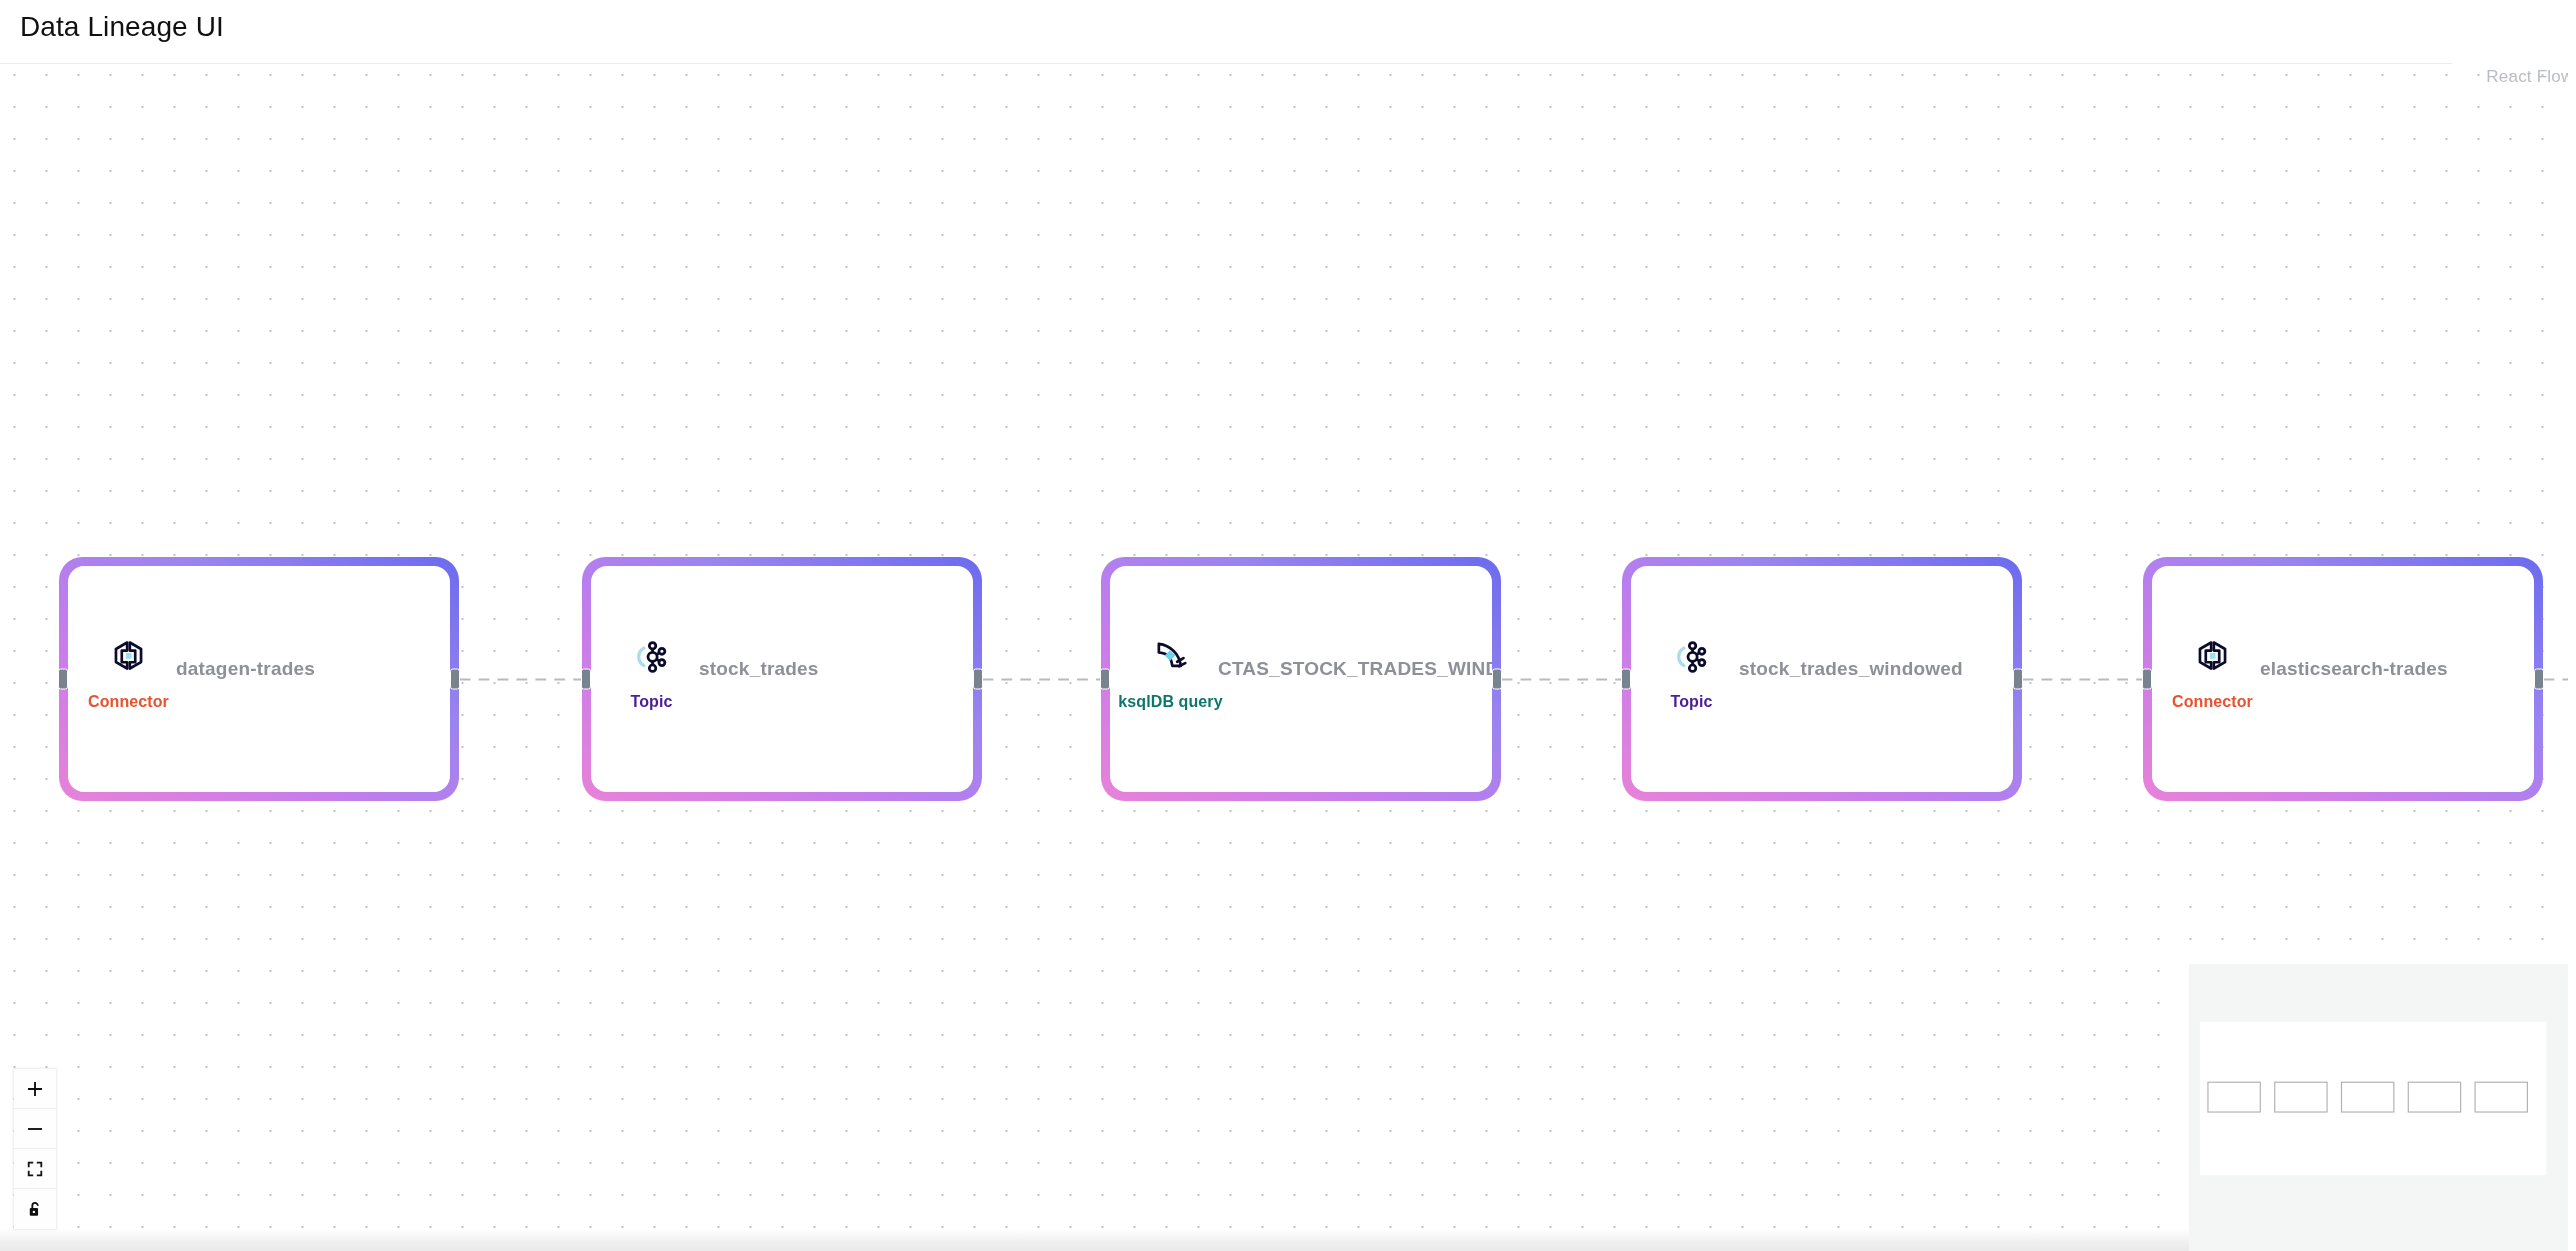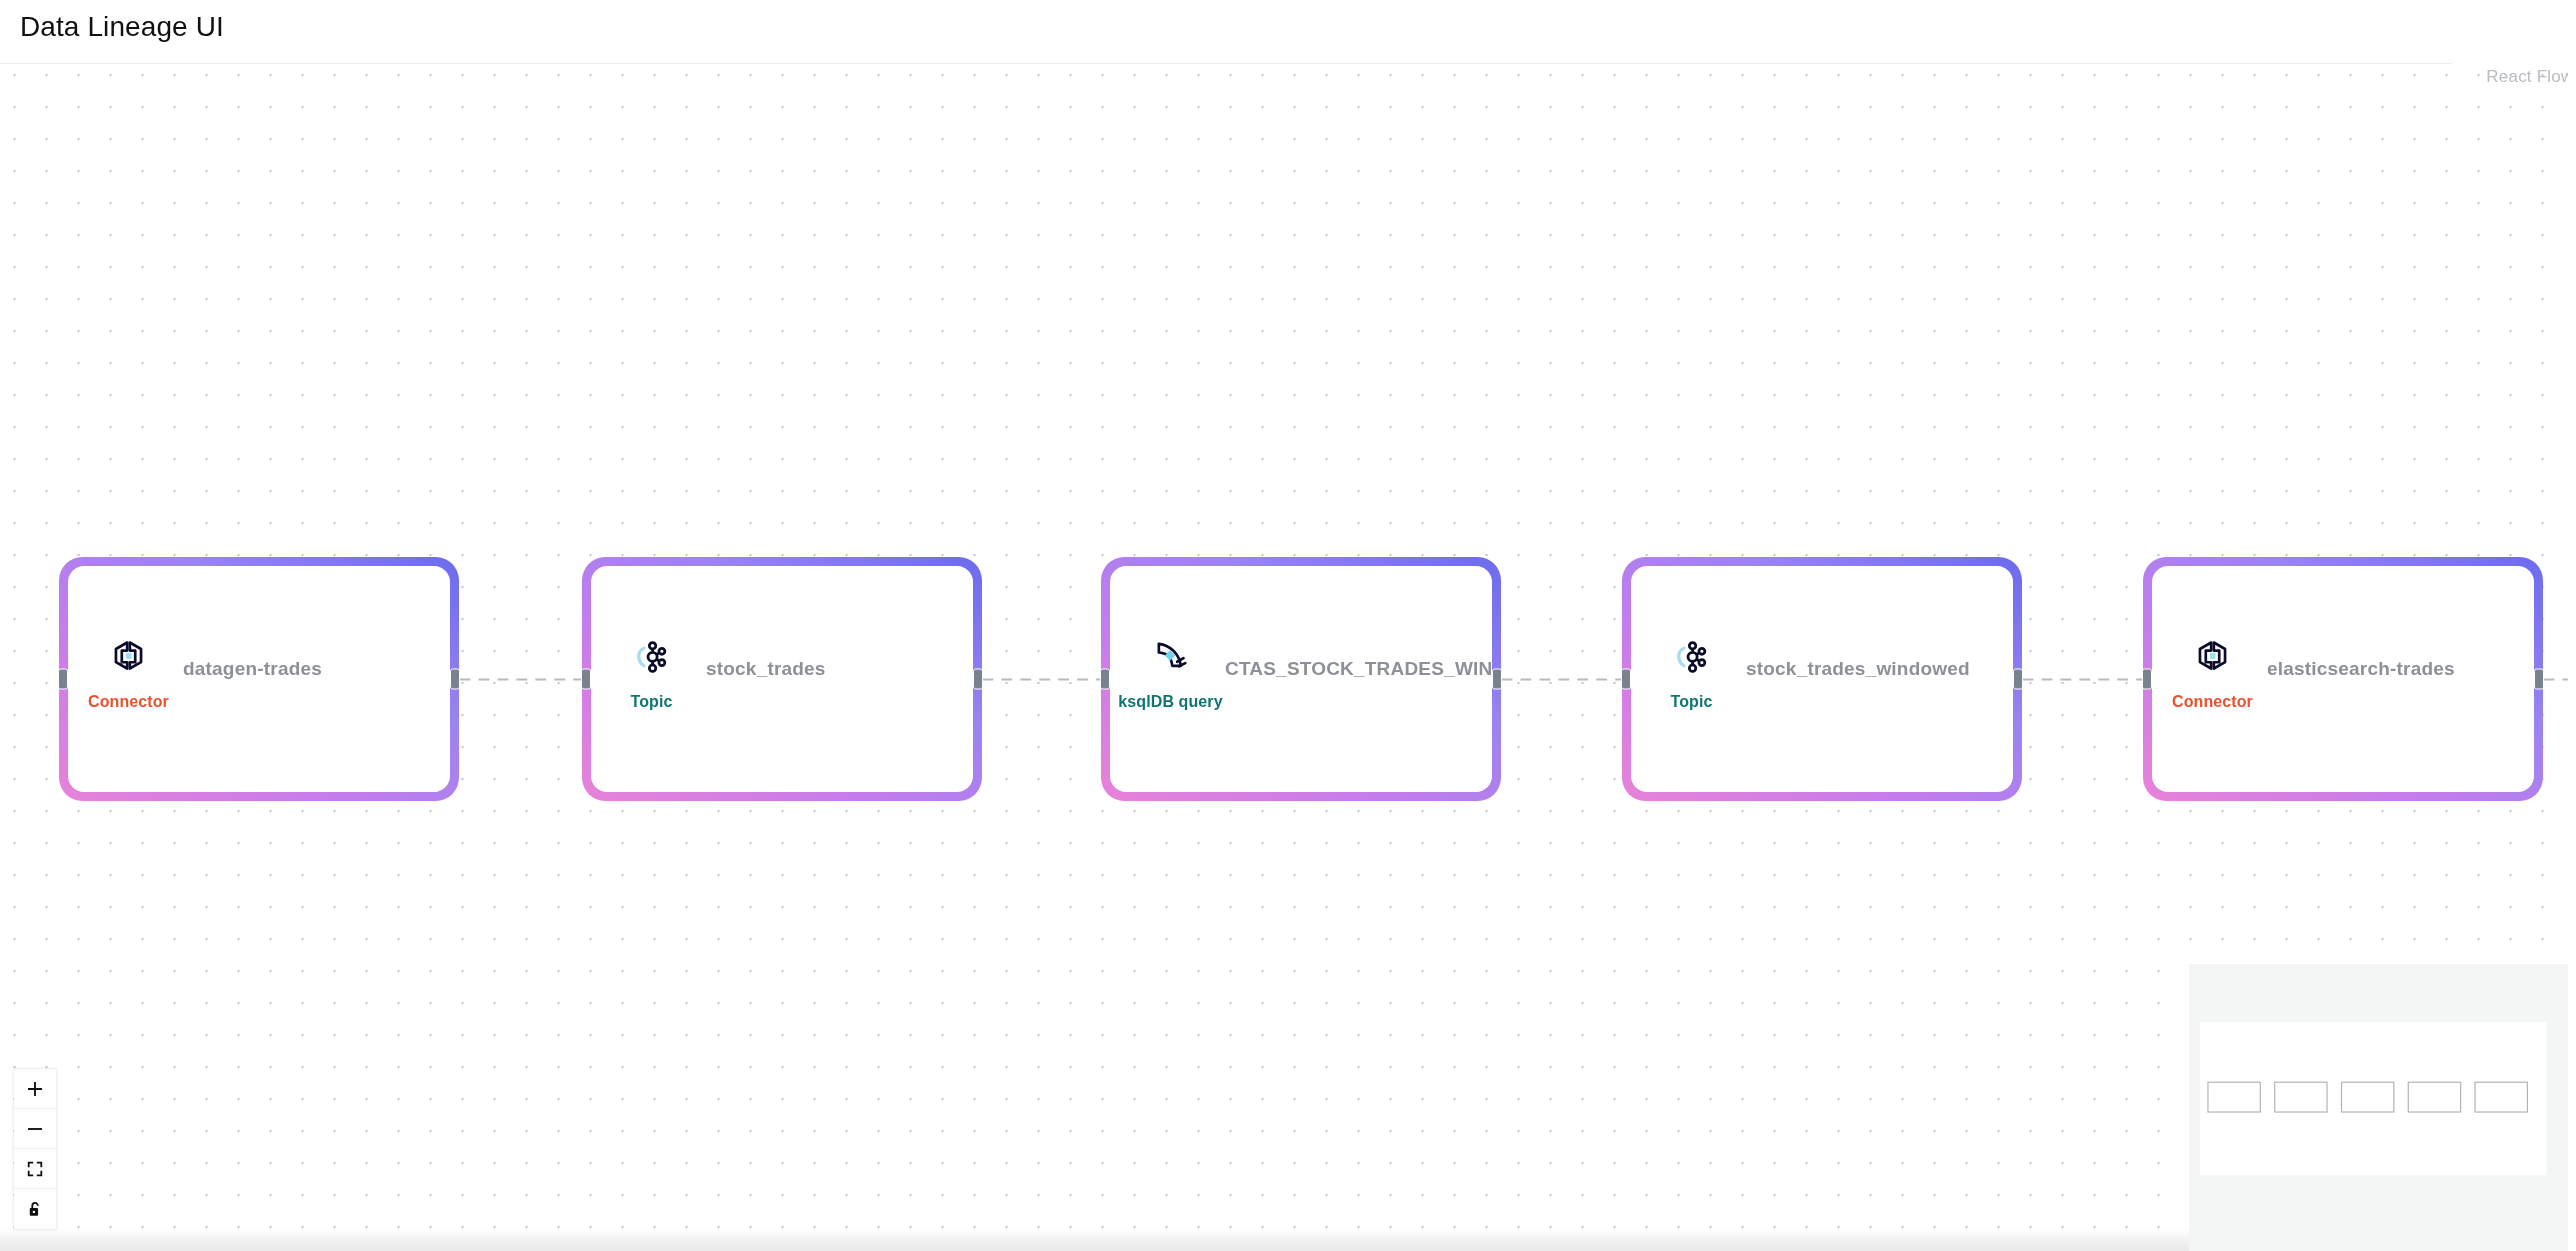--- a/index.html
+++ b/index.html
@@ -109,25 +109,25 @@
   }
   .node-kind {
     margin-top: 16px;
     font-size: 16px;
     font-weight: bold;
     line-height: 1.18;
     text-align: center;
     letter-spacing: 0.1px;
   }
   .kind-connector { color: #e8522f; }
-  .kind-topic     { color: #0f766e; }
+  .kind-topic     { color: #4c1d95; }
   .kind-ksqldb    { color: #0f766e; }
 
   .node-label {
-    margin-left: 25px;
+    margin-left: 18px;
     margin-top: 12.6px;
     font-size: 19px;
     font-weight: bold;
     color: #8d9096;
     letter-spacing: 0.2px;
     white-space: nowrap;
   }
 
   
   .handle {

